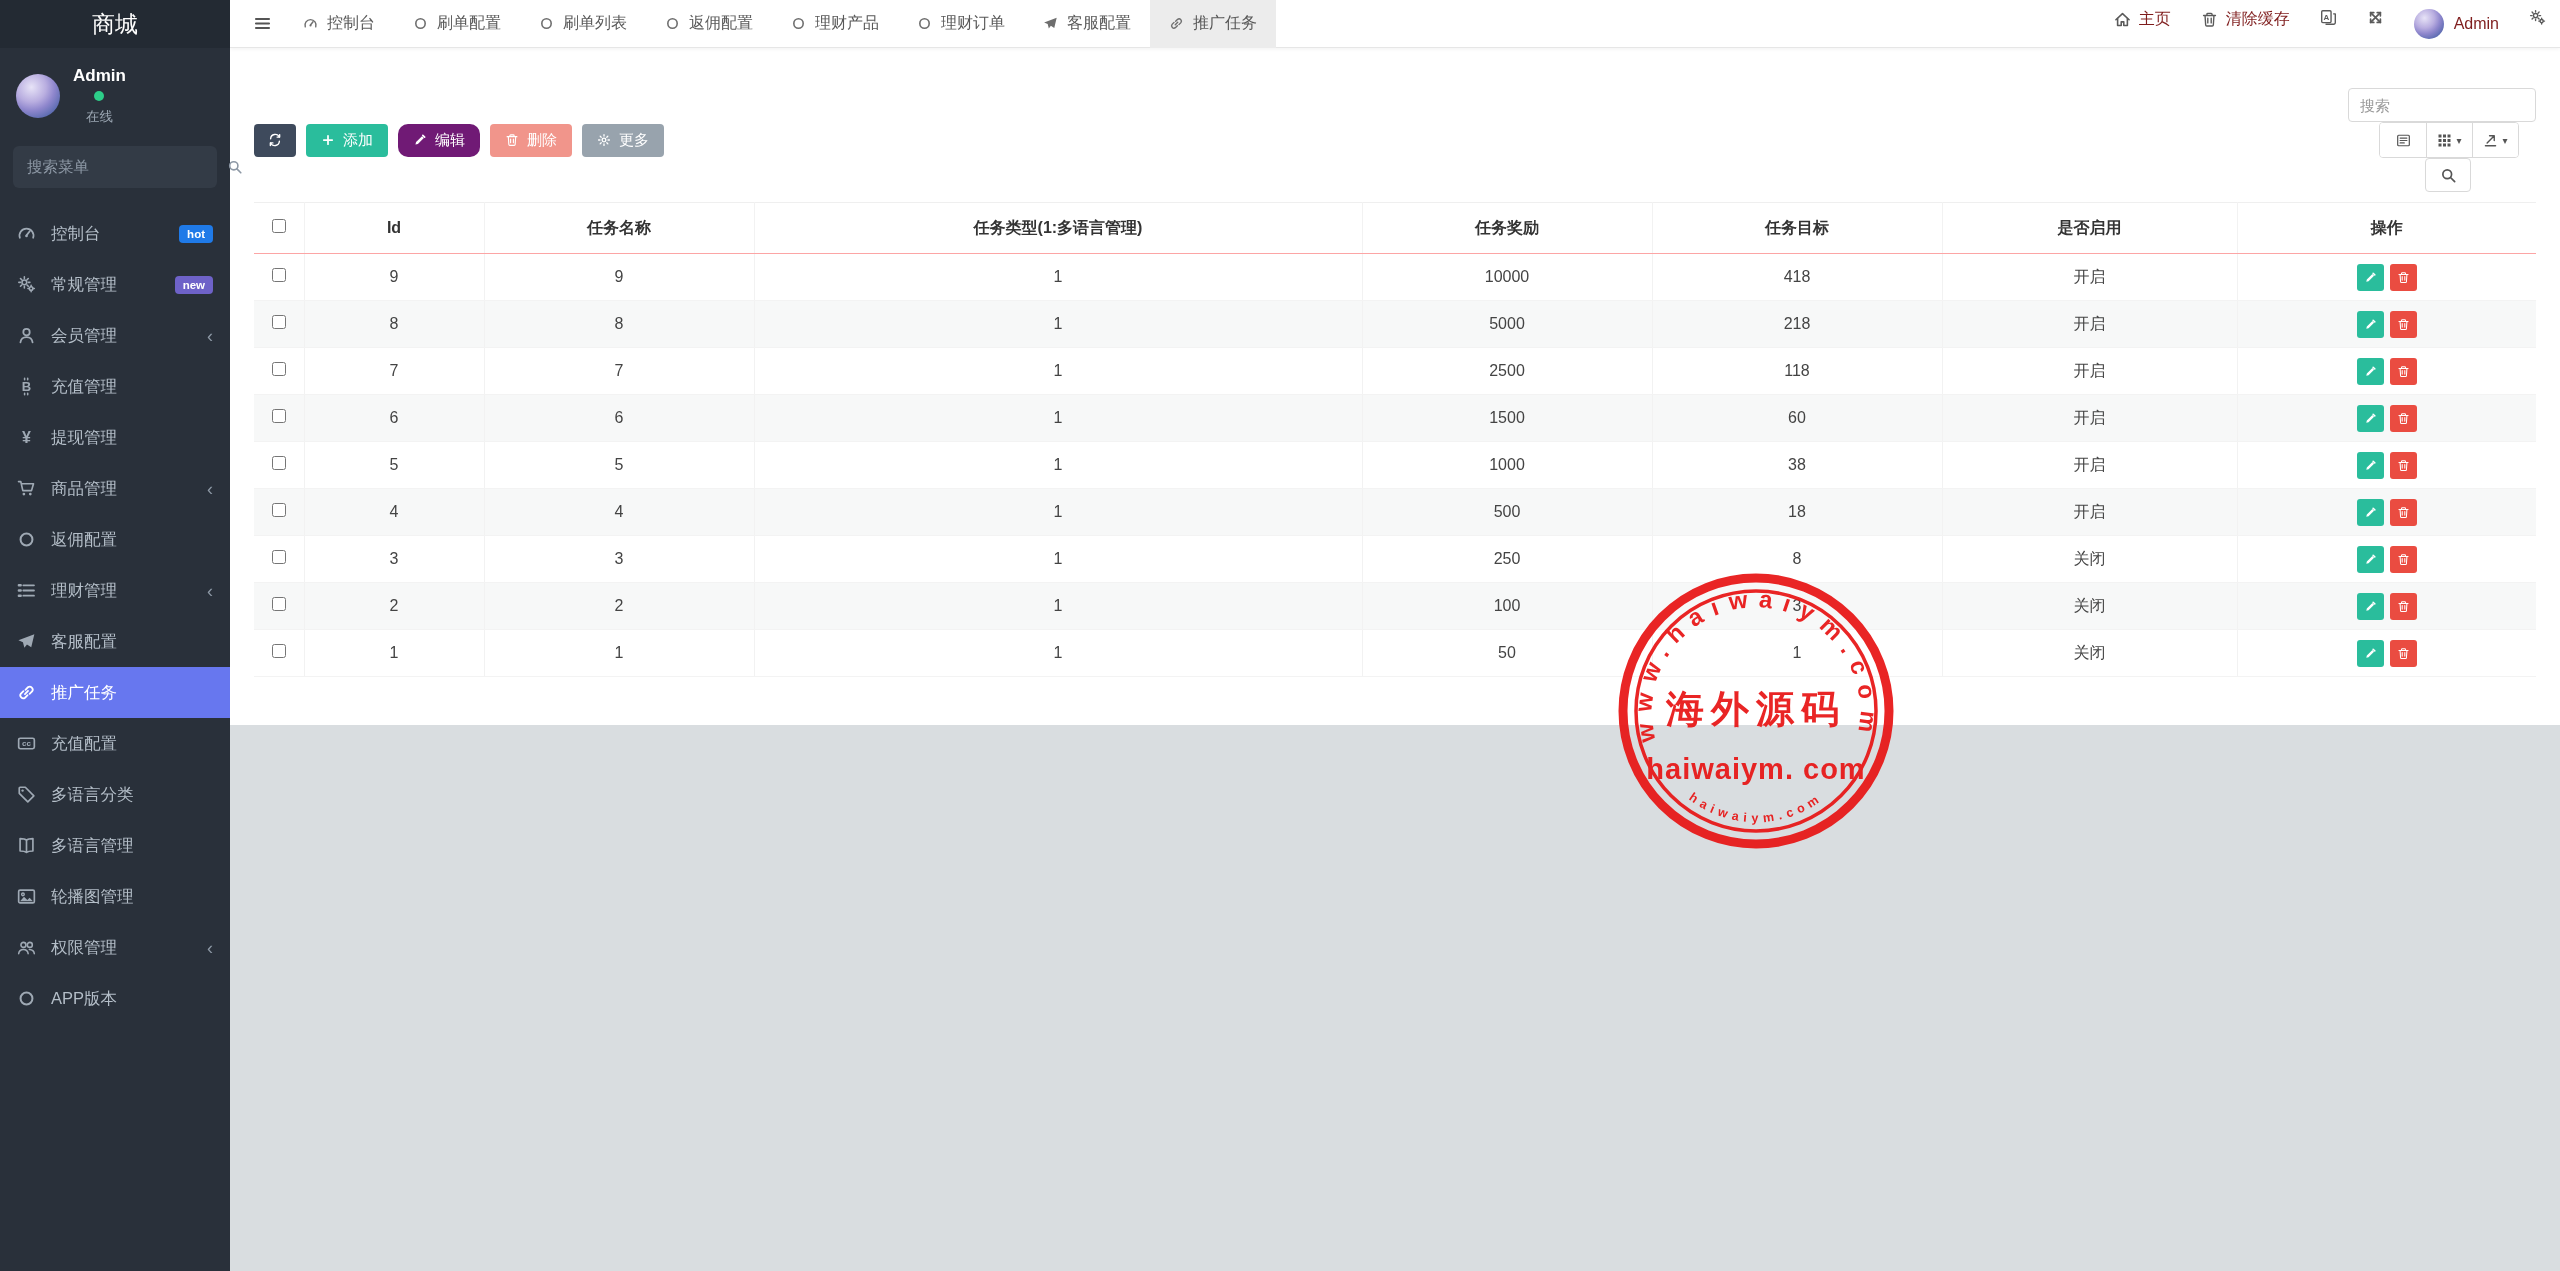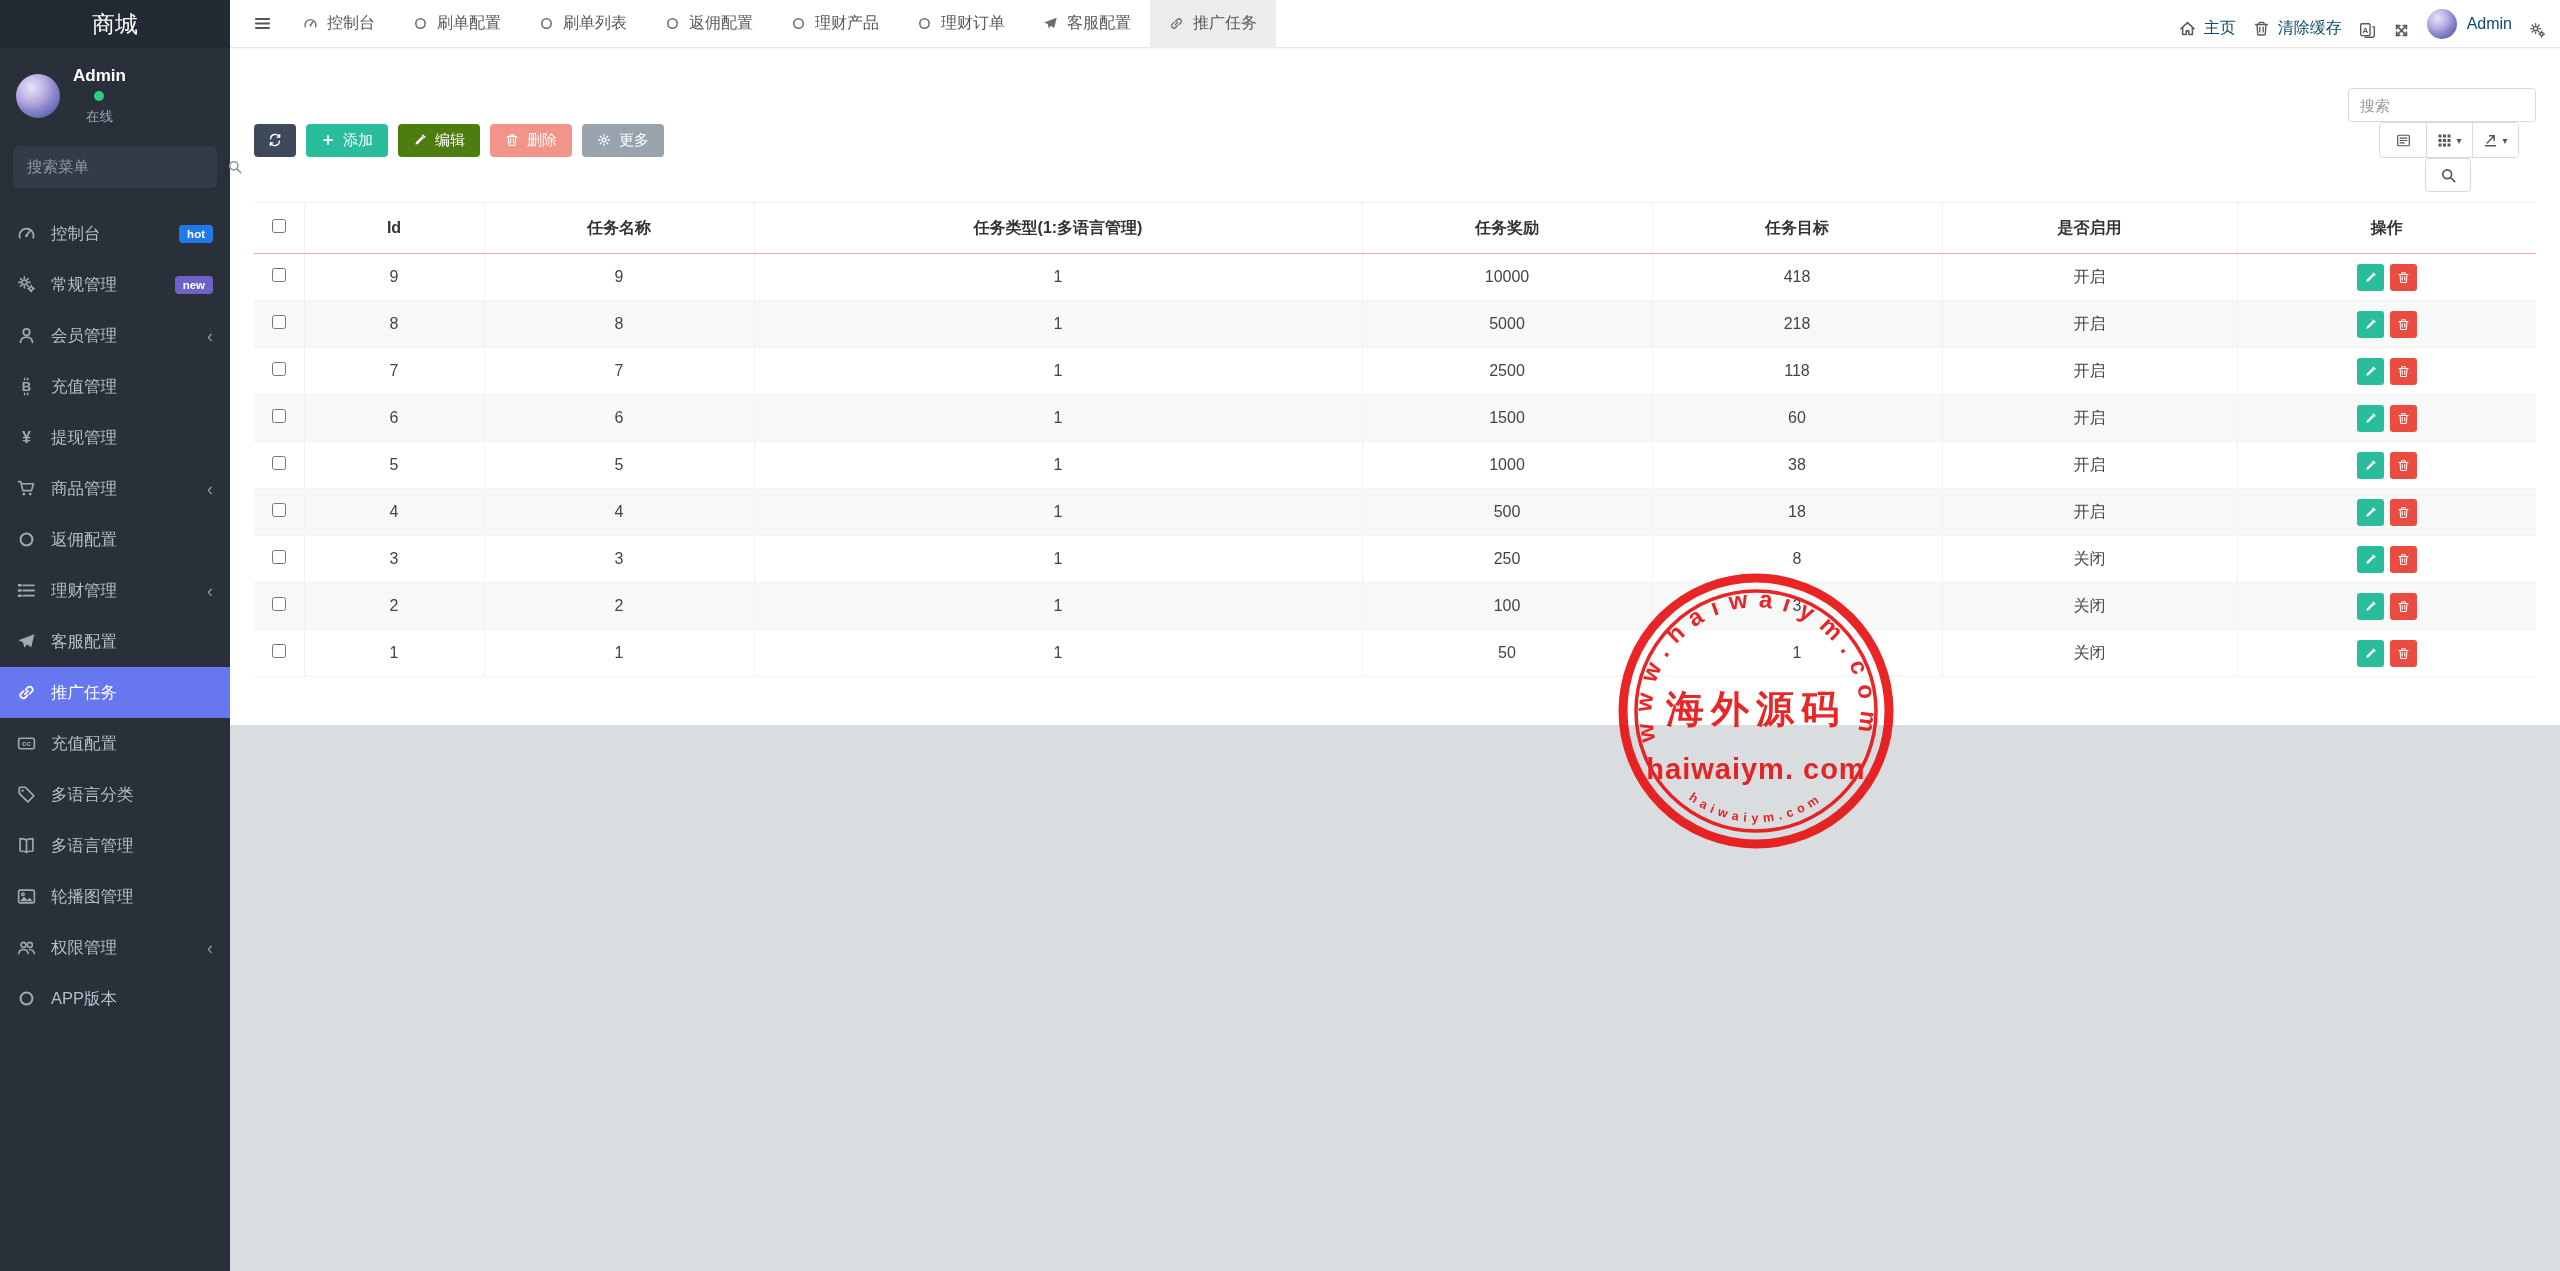--- a/index.html
+++ b/index.html
@@ -29,34 +29,34 @@
 
   
   .main { margin-left:230px; }
   .navbar { height:48px; background:#fff; display:flex; align-items:center; padding:0 14px 0 10px; border-bottom:1px solid #e6e6e6; box-shadow:0 1px 4px rgba(0,0,0,.06); position:relative; z-index:10; }
   .nav-toggle { width:44px; height:48px; display:flex; align-items:center; justify-content:center; color:#555; cursor:pointer; }
   .nav-toggle .ico { width:19px; height:19px; }
   .nav-tabs { display:flex; height:48px; }
   .tab { display:flex; align-items:center; gap:9px; padding:0 19px; font-size:16px; color:#595959; cursor:pointer; height:48px; }
   .tab .ico { width:15px; height:15px; color:#6e6e6e; }
   .tab.active { background:#ececec; }
-  .nav-right { margin-left:auto; display:flex; align-items:flex-end; gap:17px; color:#0c4a6e; font-size:16px; }
+  .nav-right { margin-left:auto; display:flex; align-items:flex-start; gap:30px; color:#7f1d1d; font-size:16px; }
   .nav-link { display:flex; align-items:center; gap:8px; cursor:pointer; }
   .nav-link .ico { width:17px; height:17px; color:#5a5a5a; }
   .nav-user { display:flex; align-items:center; gap:10px; cursor:pointer; }
   .nav-user .avatar { width:30px; height:30px; }
 
   
   .content { background:#ffffff; padding:40px 24px 48px; position:relative; }
   .toolbar { display:flex; align-items:center; margin-bottom:10px; }
   .btn { height:33px; border:none; border-radius:4px; color:#fff; font-size:15px; padding:0 15px; display:inline-flex; align-items:center; gap:8px; margin-right:10px; cursor:pointer; font-family:inherit; }
   .btn .ico { width:14px; height:14px; }
   .btn-refresh { background:#3e4a5c; width:42px; padding:0; justify-content:center; }
   .btn-add { background:#2abd9c; }
-  .btn-edit { background:#4d7c0f; }
+  .btn-edit { background:#701a75;border-radius:10px; }
   .btn-del  { background:#f1958b; }
   .btn-more { background:#98a3ad; }
   .toolbar-right { margin-left:auto; display:flex; align-items:center;flex-direction:column; }
   .search-input { width:188px; height:34px; border:1px solid #d9d9d9; border-radius:4px; padding:0 11px; font-size:15px; color:#555; outline:none; font-family:inherit; }
   .search-input::placeholder { color:#9a9a9a; }
   .tool-group { display:inline-flex; border:1px solid #d9d9d9; border-radius:4px; overflow:hidden; margin-left:14px; }
   .tool-btn { min-width:46px; height:34px; background:#fff; border:none; border-left:1px solid #d9d9d9; display:flex; align-items:center; justify-content:center; gap:4px; color:#555; cursor:pointer; padding:0 9px; }
   .tool-btn:first-child { border-left:none; }
   .tool-btn .ico { width:15px; height:15px; }
   .caret { font-size:10px; color:#555; }

